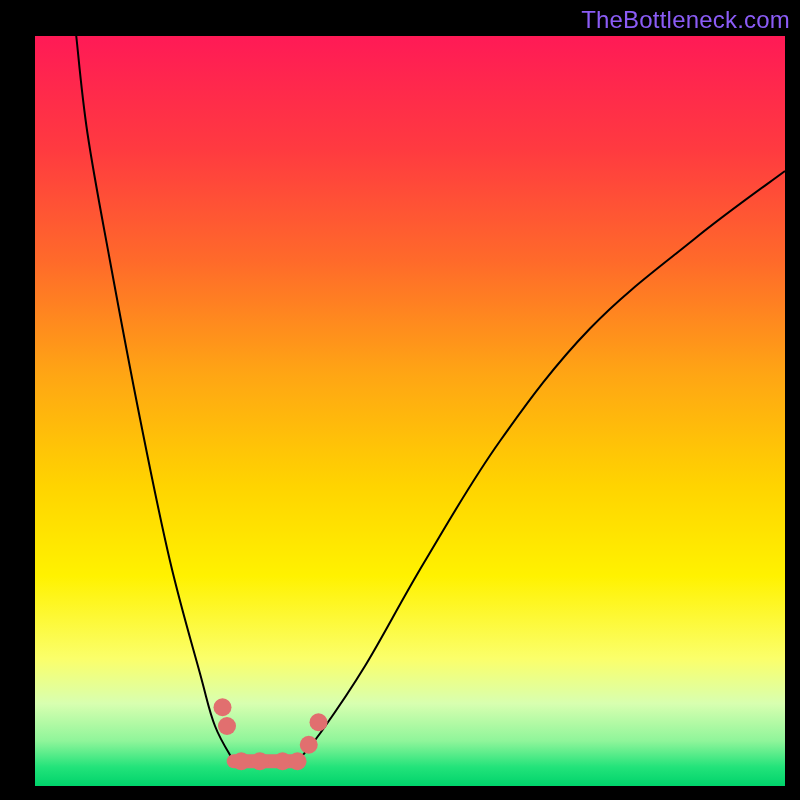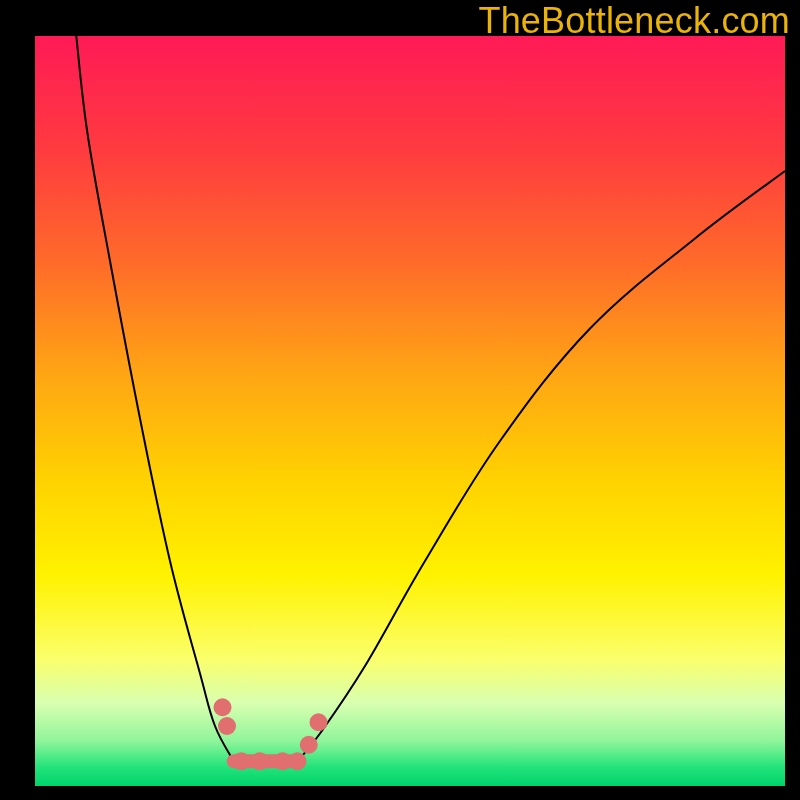--- a/index.html
+++ b/index.html
@@ -26,25 +26,25 @@
       #fff200 72%,
       #fbff6a 83%,
       #d8ffb0 89%,
       #8ff59a 94%,
       #22e37a 97.5%,
       #00d36b 100%
     );
   }
   .watermark {
     position: absolute;
-    top: 0;
+    top: 6px;
     right: 10px;
-    font-size: 36px;
+    font-size: 24px;
     font-weight: 500;
-    color: #eab308;
+    color: #8b5cf6;
     letter-spacing: 0.2px;
     user-select: none;
   }
   svg.plot {
     position: absolute;
     left: 0;
     top: 0;
     width: 750px;
     height: 750px;
     overflow: visible;

